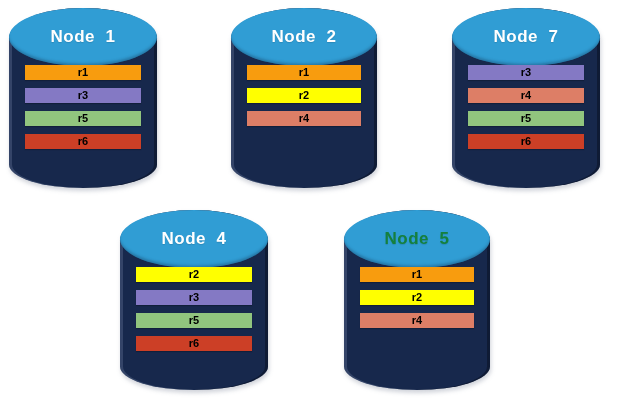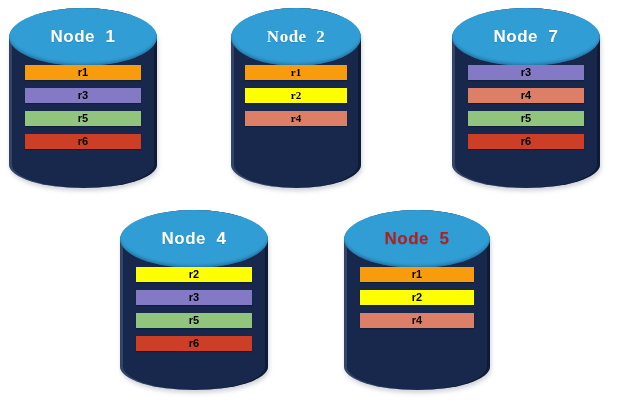--- a/index.html
+++ b/index.html
@@ -101,21 +101,21 @@
       <div class="cyl-body" style="background: rgb(23, 40, 76);"></div>
       <div class="cyl-top" style="background: rgb(48, 157, 212);"></div>
       <div class="node-label" style="color: rgb(255, 255, 255);">Node  1</div>
       <div class="replica-stack" style="top: 57px;">
         <div class="replica-bar" style="background: rgb(248, 156, 14); color: rgb(0, 0, 0);">r1</div>
         <div class="replica-bar" style="background: rgb(132, 121, 196); color: rgb(0, 0, 0);">r3</div>
         <div class="replica-bar" style="background: rgb(145, 197, 126); color: rgb(0, 0, 0);">r5</div>
         <div class="replica-bar" style="background: rgb(204, 63, 38); color: rgb(0, 0, 0);">r6</div>
       </div>
     </div>
-    <div class="node" style="left: 231px; top: 8px; width: 130px; height: 180px; font-family: Liberation Serif, serif;">
+    <div class="node" style="left: 231px; top: 8px; width: 146px; height: 180px;">
       <div class="cyl-body" style="background: rgb(23, 40, 76);"></div>
       <div class="cyl-top" style="background: rgb(48, 157, 212);"></div>
       <div class="node-label" style="color: rgb(255, 255, 255);">Node  2</div>
       <div class="replica-stack" style="top: 57px;">
         <div class="replica-bar" style="background: rgb(248, 156, 14); color: rgb(0, 0, 0);">r1</div>
         <div class="replica-bar" style="background: rgb(255, 255, 0); color: rgb(0, 0, 0);">r2</div>
         <div class="replica-bar" style="background: rgb(221, 126, 102); color: rgb(0, 0, 0);">r4</div>
       </div>
     </div>
     <div class="node" style="left: 452px; top: 8px; width: 148px; height: 180px;">
@@ -136,20 +136,20 @@
       <div class="replica-stack" style="top: 57px;">
         <div class="replica-bar" style="background: rgb(255, 255, 0); color: rgb(0, 0, 0);">r2</div>
         <div class="replica-bar" style="background: rgb(132, 121, 196); color: rgb(0, 0, 0);">r3</div>
         <div class="replica-bar" style="background: rgb(145, 197, 126); color: rgb(0, 0, 0);">r5</div>
         <div class="replica-bar" style="background: rgb(204, 63, 38); color: rgb(0, 0, 0);">r6</div>
       </div>
     </div>
     <div class="node" style="left: 344px; top: 210px; width: 146px; height: 180px;">
       <div class="cyl-body" style="background: rgb(23, 40, 76);"></div>
       <div class="cyl-top" style="background: rgb(48, 157, 212);"></div>
-      <div class="node-label" style="color: #b91c1c;">Node  5</div>
+      <div class="node-label" style="color: #15803d;">Node  5</div>
       <div class="replica-stack" style="top: 57px;">
         <div class="replica-bar" style="background: rgb(248, 156, 14); color: rgb(0, 0, 0);">r1</div>
         <div class="replica-bar" style="background: rgb(255, 255, 0); color: rgb(0, 0, 0);">r2</div>
         <div class="replica-bar" style="background: rgb(221, 126, 102); color: rgb(0, 0, 0);">r4</div>
       </div>
     </div>
   </div>
 
 </body></html>

